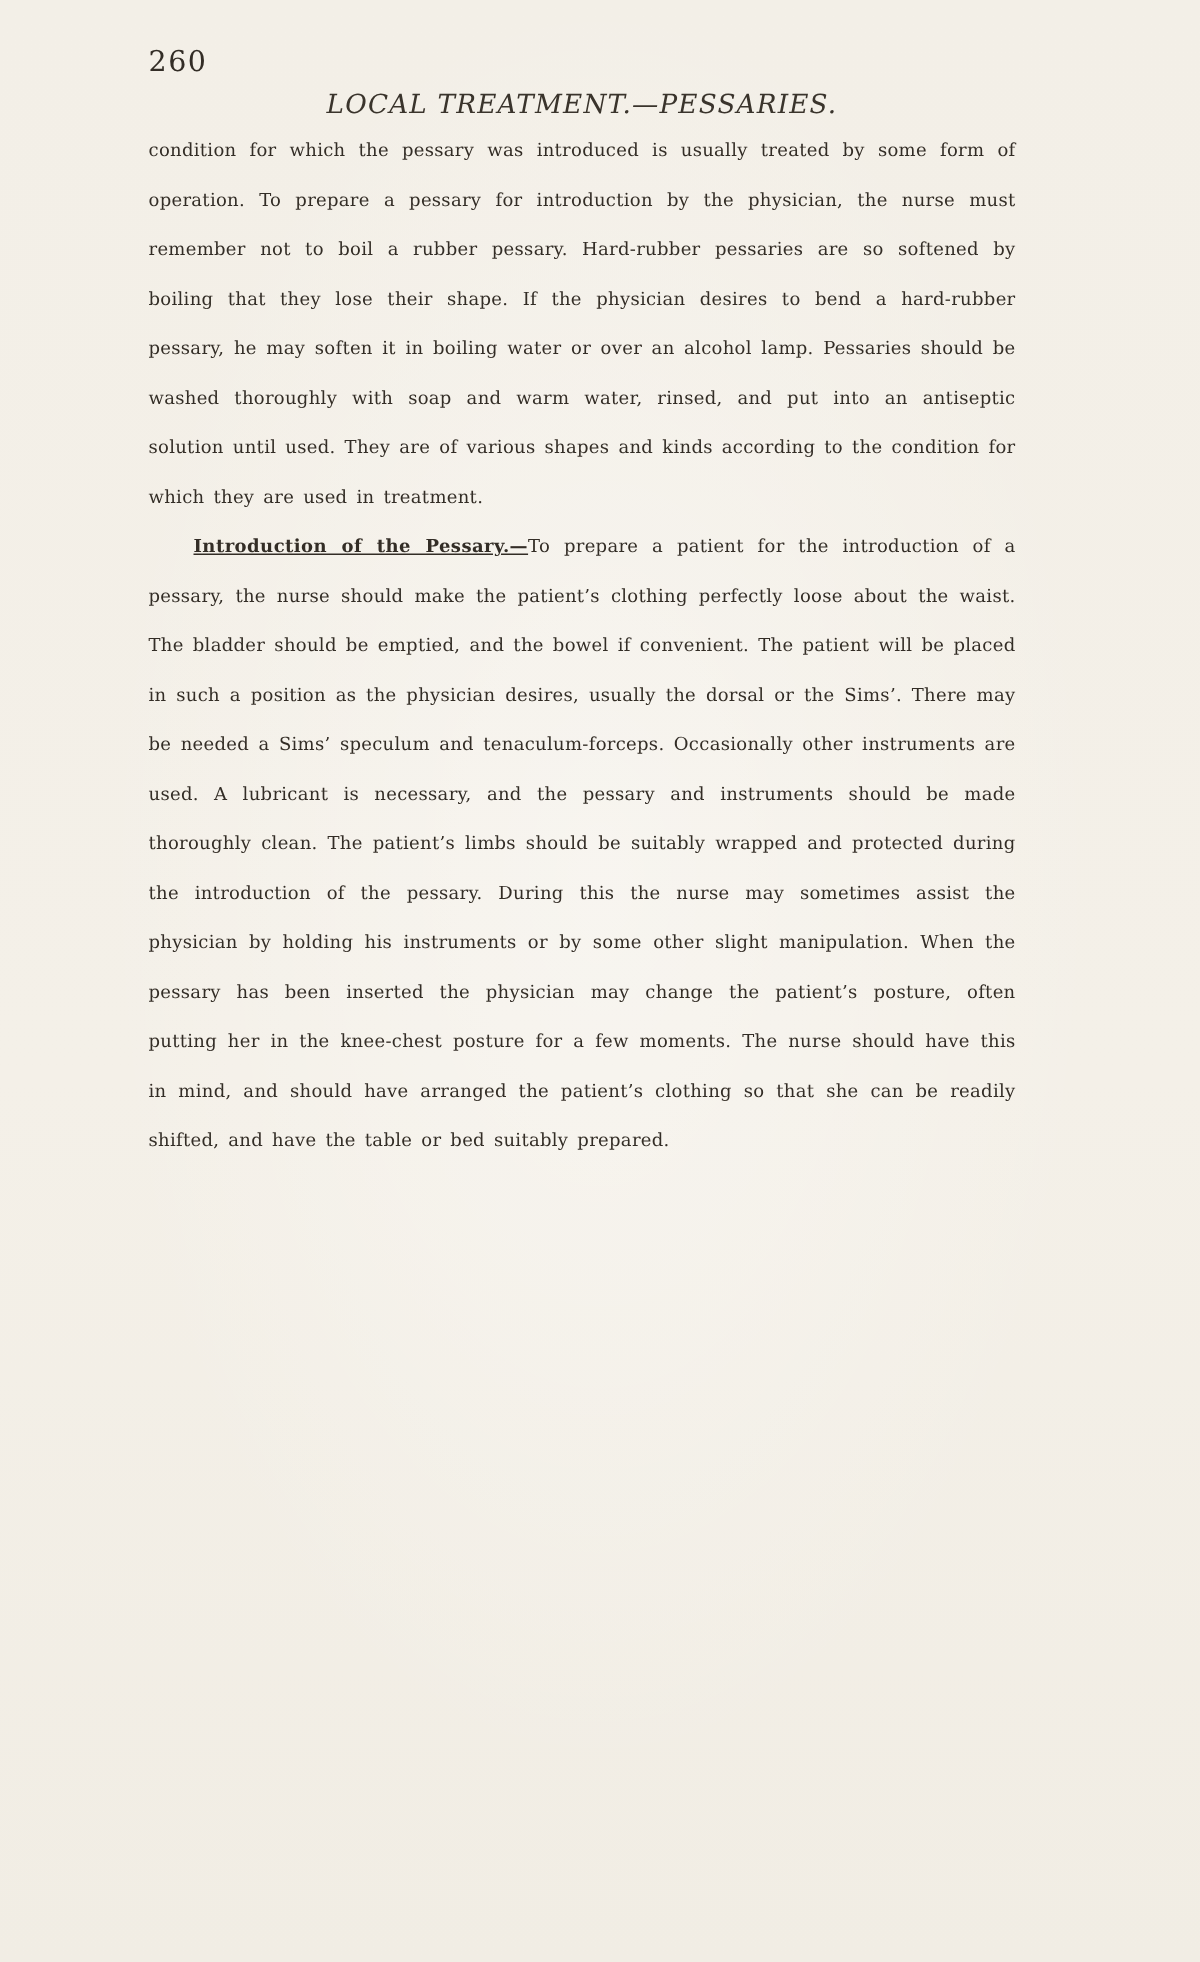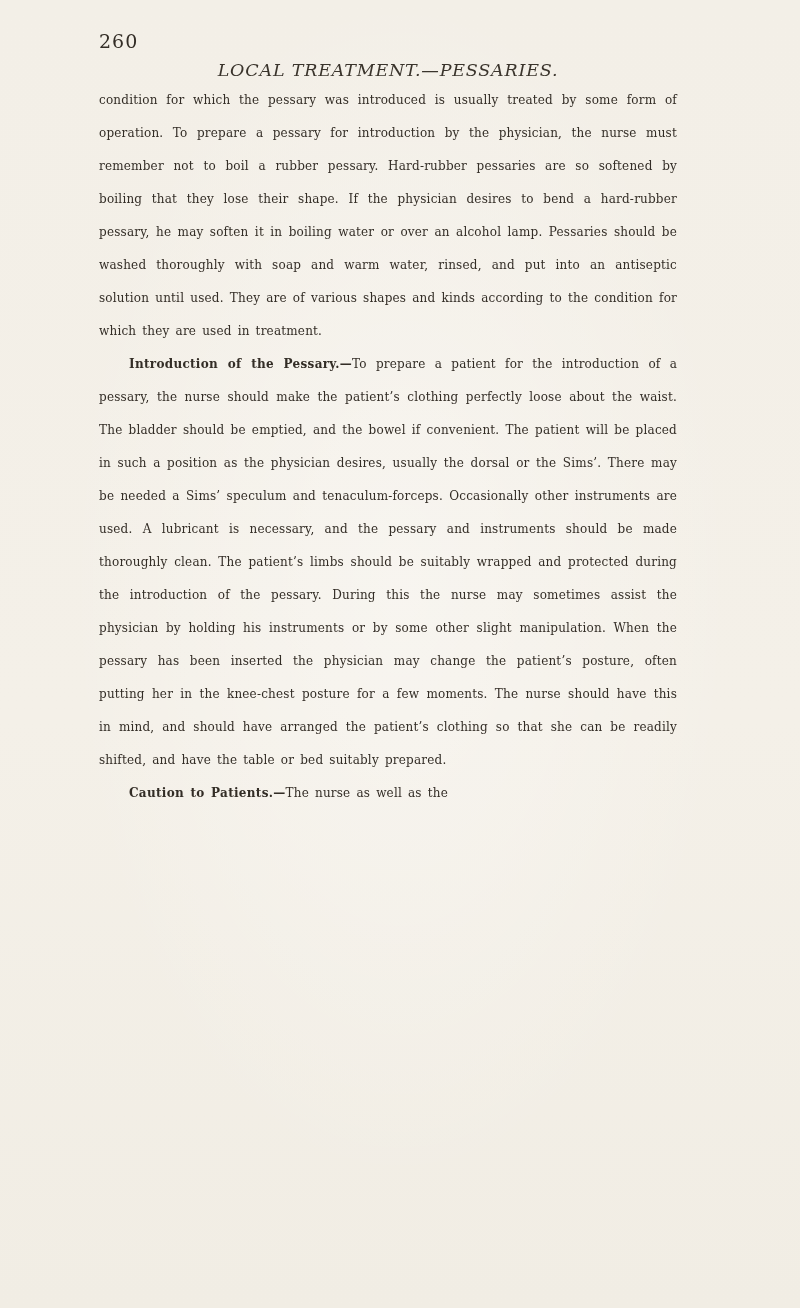--- a/index.html
+++ b/index.html
@@ -54,35 +54,35 @@
     line-height: 33px;
     word-spacing: 2px;
     letter-spacing: 0.2px;
   }
   .body-text p.indented {
     text-indent: 30px;
   }
   .body-text strong {
     font-weight: bold;
     letter-spacing: 0.3px;
+    text-decoration: underline;
   }
 </style>
 </head>
 <body>
 
 <div class="page">
 
   <div class="page-header">
     <span class="page-number">260</span>
     <span class="running-title">LOCAL TREATMENT.—PESSARIES.</span>
   </div>
 
   <div class="body-text">
 
     <p><span>condition for which the pessary was introduced is usually treated by some form of operation. To prepare a pessary for introduction by the physician, the nurse must remember not to boil a rubber pessary. Hard-rubber pessaries are so softened by boiling that they lose their shape. If the physician desires to bend a hard-rubber pessary, he may soften it in boiling water or over an alcohol lamp. Pessaries should be washed thoroughly with soap and warm water, rinsed, and put into an antiseptic solution until used. They are of various shapes and kinds according to the condition for which they are used in treatment.</span></p>
 
     <p class="indented"><strong>Introduction of the Pessary.—</strong><span>To prepare a patient for the introduction of a pessary, the nurse should make the patient’s clothing perfectly loose about the waist. The bladder should be emptied, and the bowel if convenient. The patient will be placed in such a position as the physician desires, usually the dorsal or the Sims’. There may be needed a Sims’ speculum and tenaculum-forceps. Occasionally other instruments are used. A lubricant is necessary, and the pessary and instruments should be made thoroughly clean. The patient’s limbs should be suitably wrapped and protected during the introduction of the pessary. During this the nurse may sometimes assist the physician by holding his instruments or by some other slight manipulation. When the pessary has been inserted the physician may change the patient’s posture, often putting her in the knee-chest posture for a few moments. The nurse should have this in mind, and should have arranged the patient’s clothing so that she can be readily shifted, and have the table or bed suitably prepared.</span></p>
 
-    <p class="indented"><strong>Caution to Patients.—</strong><span>The nurse as well as the</span></p>
 
   </div>
 
 </div>
 
 </body></html>

